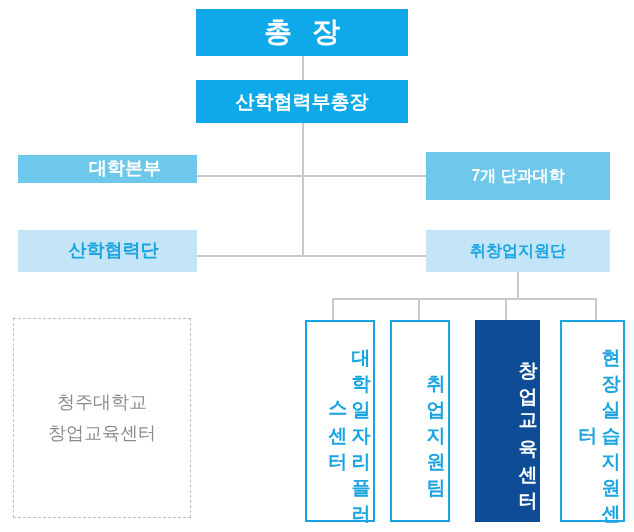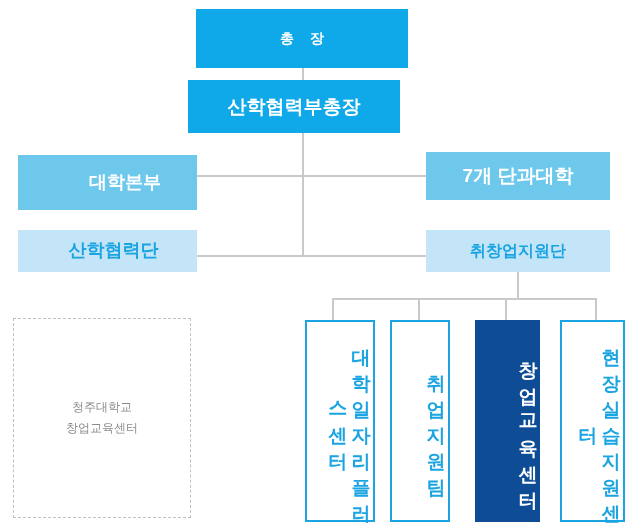--- a/index.html
+++ b/index.html
@@ -40,37 +40,37 @@
 
   
   .fill-primary   { background: #0fa8e8; color: #ffffff; }
   .fill-mid       { background: #6ec8ec; color: #ffffff; }
   .fill-light     { background: #c3e5f7; color: #1ba4e2; }
   .fill-navy      { background: #0e4c96; color: #ffffff; }
   .fill-outline   { background: #ffffff; color: #1ba4e2; border: 2px solid #1ba4e2; }
 
   
   #node-president {
-    left: 196px; top: 9px; width: 212px; height: 59px;
-    font-size: 14px; letter-spacing: 6px; text-indent: 6px; text-align: center;
+    left: 196px; top: 9px; width: 212px; height: 47px;
+    font-size: 28px; letter-spacing: 6px; text-indent: 6px; text-align: center;
   }
   #node-vice-president {
-    left: 188px; top: 80px; width: 212px; height: 53px;
+    left: 196px; top: 80px; width: 212px; height: 43px;
     font-size: 19px;
   }
 
   
   #node-univ-hq {
-    left: 18px; top: 155px; width: 179px; height: 55px;
+    left: 18px; top: 155px; width: 179px; height: 28px;
     font-size: 18px;
     padding-left: 35px;
   }
   #node-colleges {
     left: 426px; top: 152px; width: 184px; height: 48px;
-    font-size: 19px;
+    font-size: 16px;
     flex-direction: column;
   }
   #node-industry-coop {
     left: 18px; top: 230px; width: 179px; height: 42px;
     font-size: 18px;
     padding-left: 12px;
   }
   #node-career-startup {
     left: 426px; top: 230px; width: 184px; height: 42px;
     font-size: 16px;
@@ -98,21 +98,21 @@
     position: absolute;
     left: 13px; top: 318px;
     width: 178px; height: 200px;
     box-sizing: border-box;
     border: 1px dashed #c0c0c0;
     display: flex;
     align-items: center;
     justify-content: center;
     text-align: center;
     color: #8b8b8b;
-    font-size: 12px;
+    font-size: 18px;
     line-height: 1.75;
   }
   #legend-caption .cap-line { display: block; }
 </style>
 </head>
 <body>
 
 <div id="chart-root">
 
   <div class="line line-v" style="left:302px; top:56px; height:24px;"></div>

